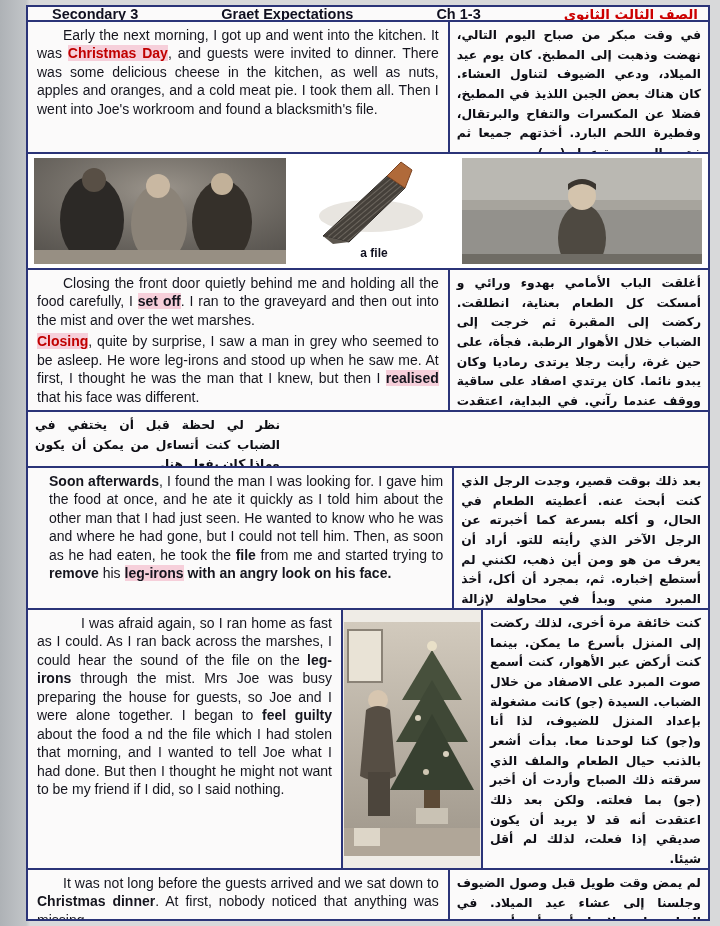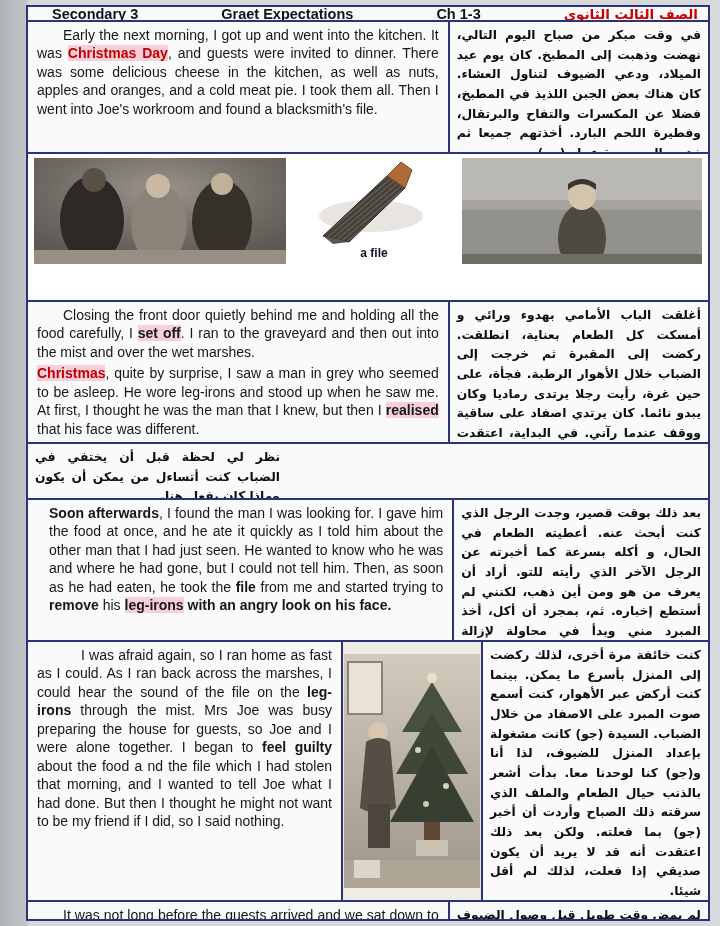--- a/index.html
+++ b/index.html
@@ -13,21 +13,21 @@
     background:#fbfafa;border:2px solid #2b3478;box-sizing:border-box;
     display:flex;flex-direction:column;
   }
   .row{display:flex;border-bottom:2px solid #2b3478;box-sizing:border-box;overflow:hidden;flex:0 0 auto;background:#fbfafa;}
   .row:last-child{border-bottom:none;flex:1 1 auto;}
   .hdr{height:15px;align-items:center;padding:0 10px 0 24px;}
   .hdr .hcell{font-weight:bold;font-size:14.5px;color:#101020;white-space:nowrap;}
   .hdr .sp{flex:1;}
   .hdr .ar-title{color:#cc0000;font-family:"DejaVu Sans",sans-serif;font-size:13.5px;direction:rtl;}
   .r1{height:132px;}
-  .rimg{height:148px;background:#ffffff;align-items:flex-start;justify-content:space-between;padding:4px 6px;}
+  .rimg{height:116px;background:#ffffff;align-items:flex-start;justify-content:space-between;padding:4px 6px;}
   .r2{height:142px;}
   .r3{height:56px;}
   .r4{height:142px;padding-left:12px;}
   .r5{height:260px;}
   .c-en{width:423px;box-sizing:border-box;border-right:2px solid #2b3478;padding:4px 9px 2px 9px;overflow:hidden;}
   .c-ar{width:259px;box-sizing:border-box;padding:4px 7px 2px 7px;overflow:hidden;}
   .c-en2{width:315px;box-sizing:border-box;border-right:2px solid #2b3478;padding:4px 9px 2px 9px;overflow:hidden;}
   .c-img{width:140px;box-sizing:border-box;border-right:2px solid #2b3478;background:#efece6;display:flex;align-items:center;justify-content:center;overflow:hidden;}
   .c-ar2{width:225px;box-sizing:border-box;padding:4px 7px 2px 7px;overflow:hidden;}
   p.en{margin:0 0 3px 0;font-size:14px;line-height:1.32;color:#15151e;text-align:justify;}
@@ -108,21 +108,21 @@
       <ellipse cx="120" cy="80" rx="24" ry="34" fill="#4e4941"></ellipse>
       <circle cx="120" cy="38" r="14" fill="#d4c4ad"></circle>
       <path d="M106,32 q14,-12 28,0 l0,-6 q-14,-10 -28,0 z" fill="#3a352f"></path>
       <rect y="96" width="240" height="10" fill="#6f6c65"></rect>
     </svg>
   </div>
 
   <div class="row r2">
     <div class="c-en">
       <p class="en ind"><span>Closing the front door quietly behind me and holding all the food carefully, I </span><span class="b hl">set off</span><span>. I ran to the graveyard and then out into the mist and over the wet marshes.</span></p>
-      <p class="en"><span class="red hl b">Christmas</span><span>, quite by surprise, I saw a man in grey who seemed to be asleep. He wore leg-irons and stood up when he saw me. At first, I thought he was the man that I knew, but then I </span><span class="b hl">realised</span><span> that his face was different.</span></p>
+      <p class="en"><span class="red hl b">Closing</span><span>, quite by surprise, I saw a man in grey who seemed to be asleep. He wore leg-irons and stood up when he saw me. At first, I thought he was the man that I knew, but then I </span><span class="b hl">realised</span><span> that his face was different.</span></p>
     </div>
     <div class="c-ar">
       <p class="ar" dir="rtl">أغلقت الباب الأمامي بهدوء ورائي و أمسكت كل الطعام بعناية، انطلقت. ركضت إلى المقبرة ثم خرجت إلى الضباب خلال الأهوار الرطبة. فجأة، على حين غرة، رأيت رجلا يرتدى رماديا وكان يبدو نائما. كان يرتدي اصفاد على ساقية ووقف عندما رآني. في البداية، اعتقدت أنه الرجل الذي أعرفه، ولكن بعد ذلك أدركت أن وجهه كان مختلفا.</p>
     </div>
   </div>
 
   <div class="row r3">
     <div class="c-ar">
       <p class="ar" dir="rtl">نظر لي لحظة قبل أن يختفي في الضباب كنت أتساءل من يمكن أن يكون وماذا كان يفعل هنا.</p>
     </div>

